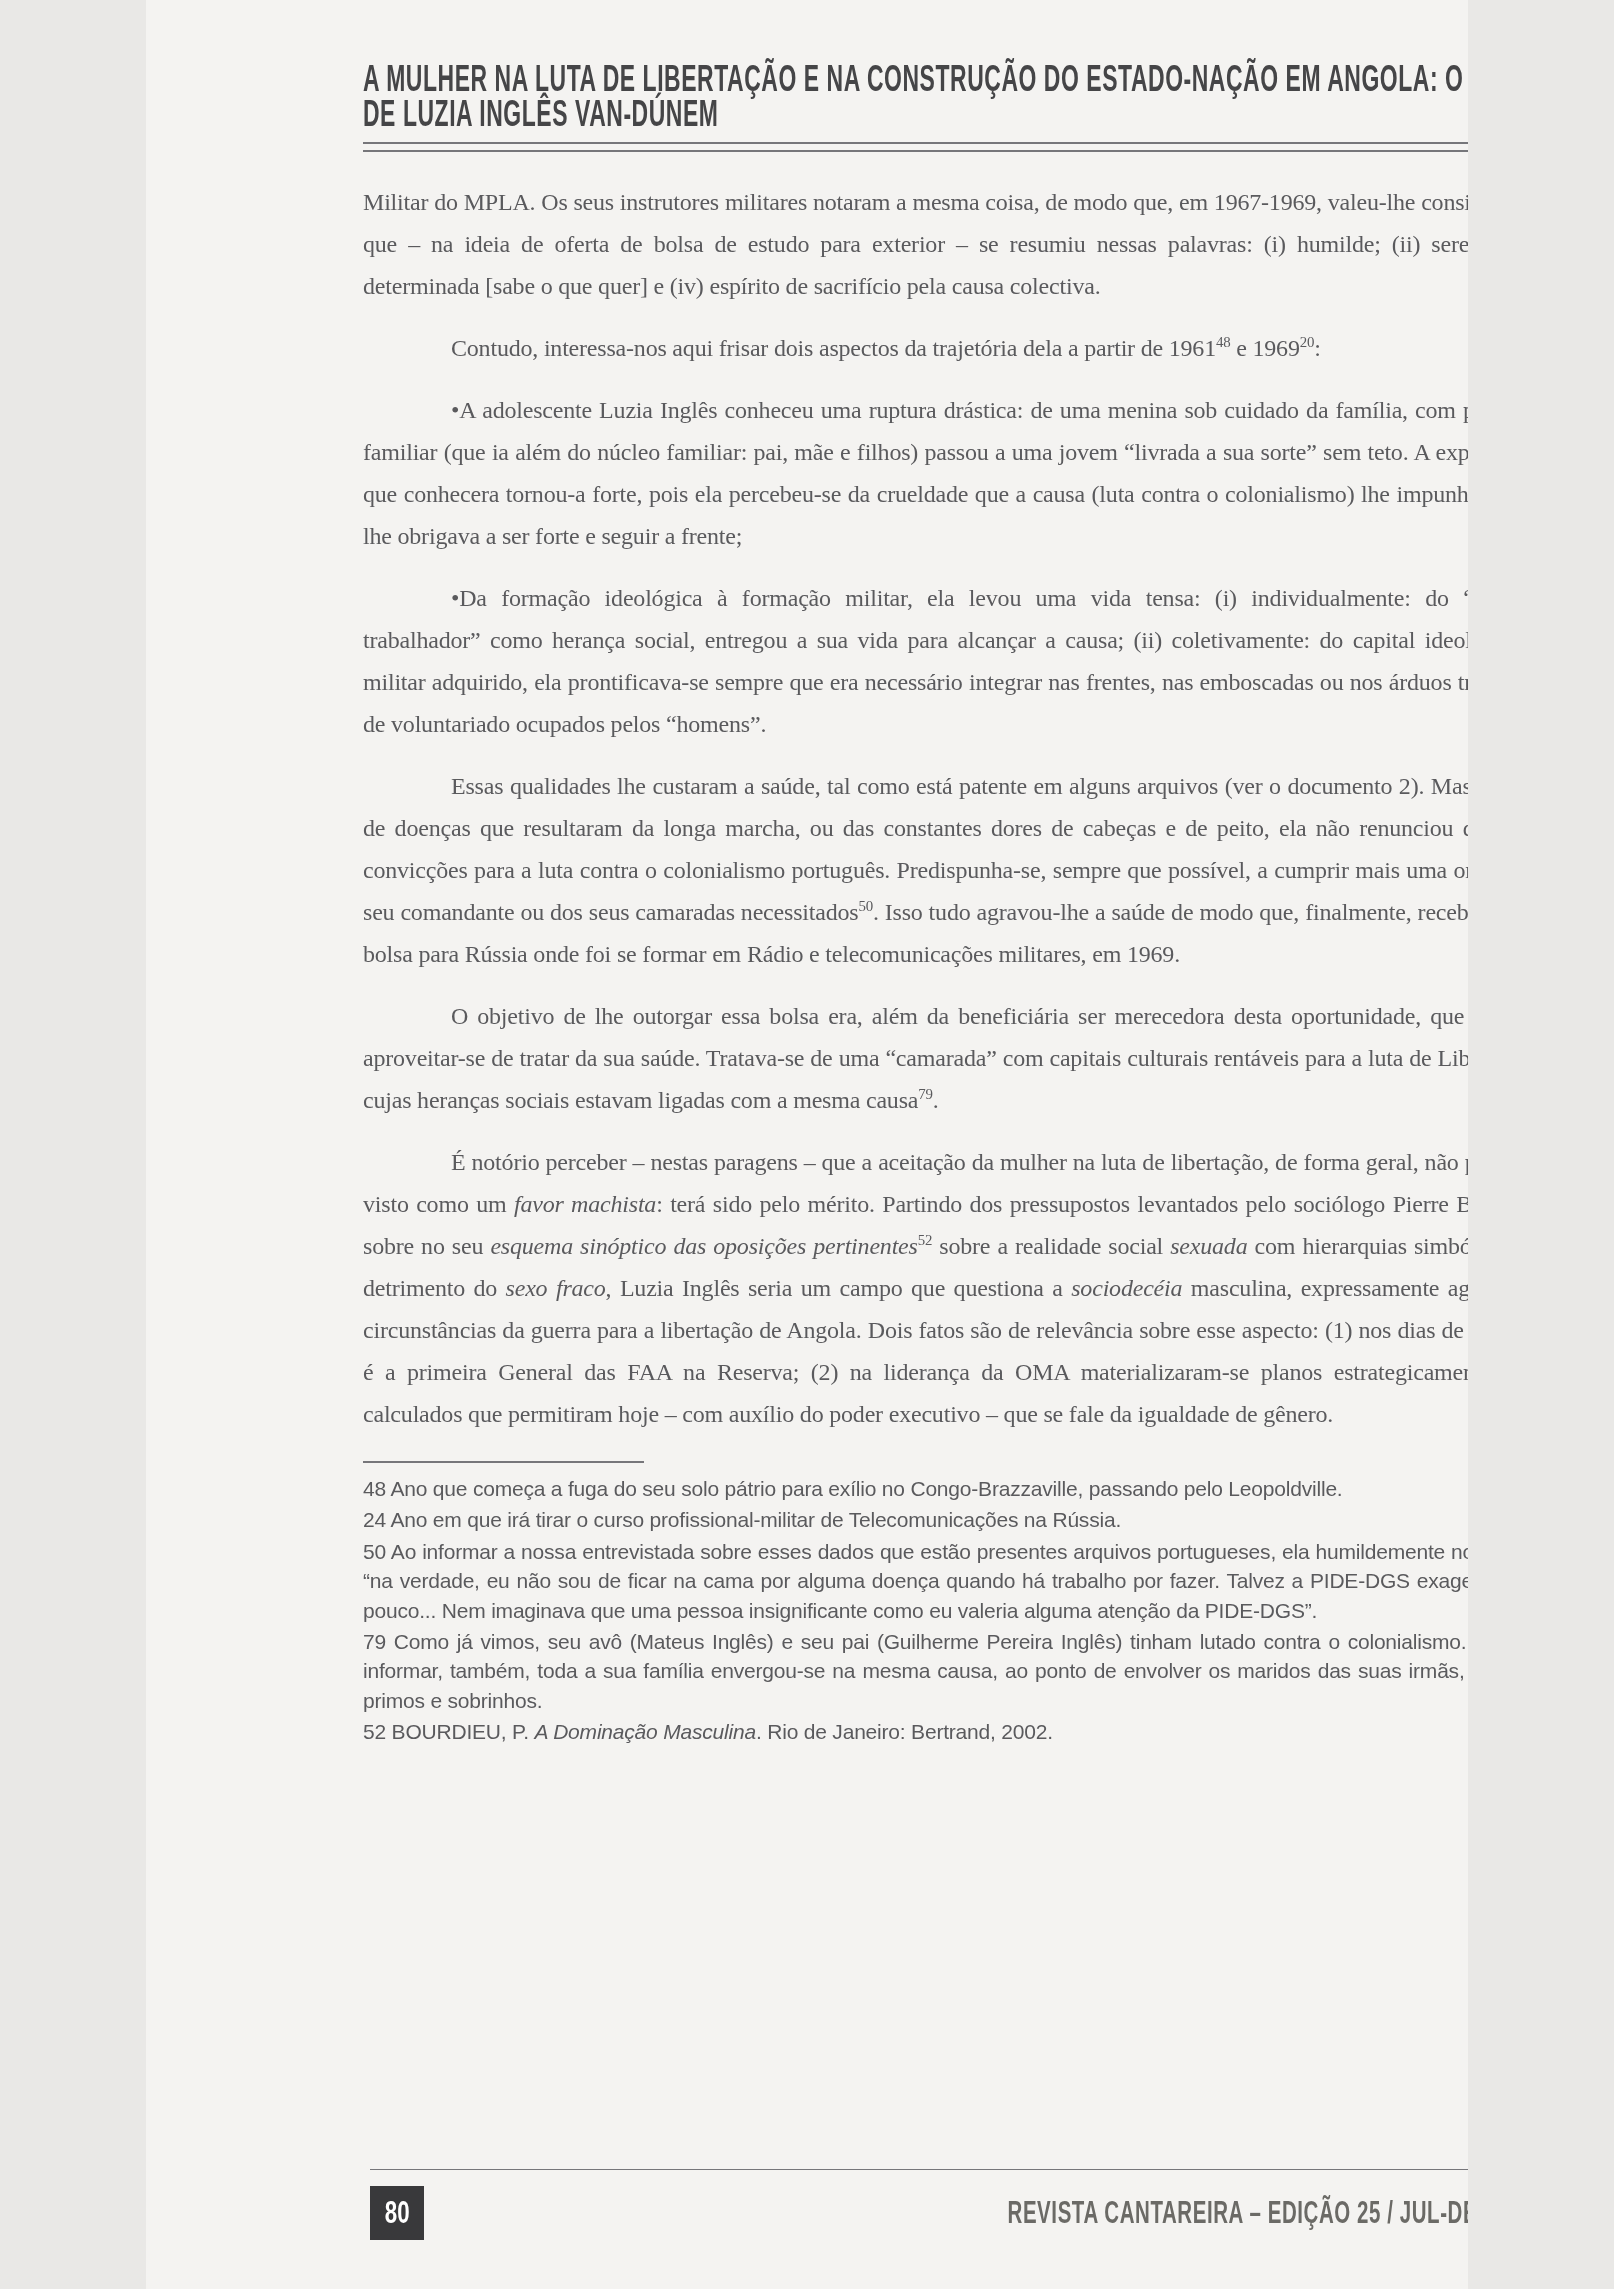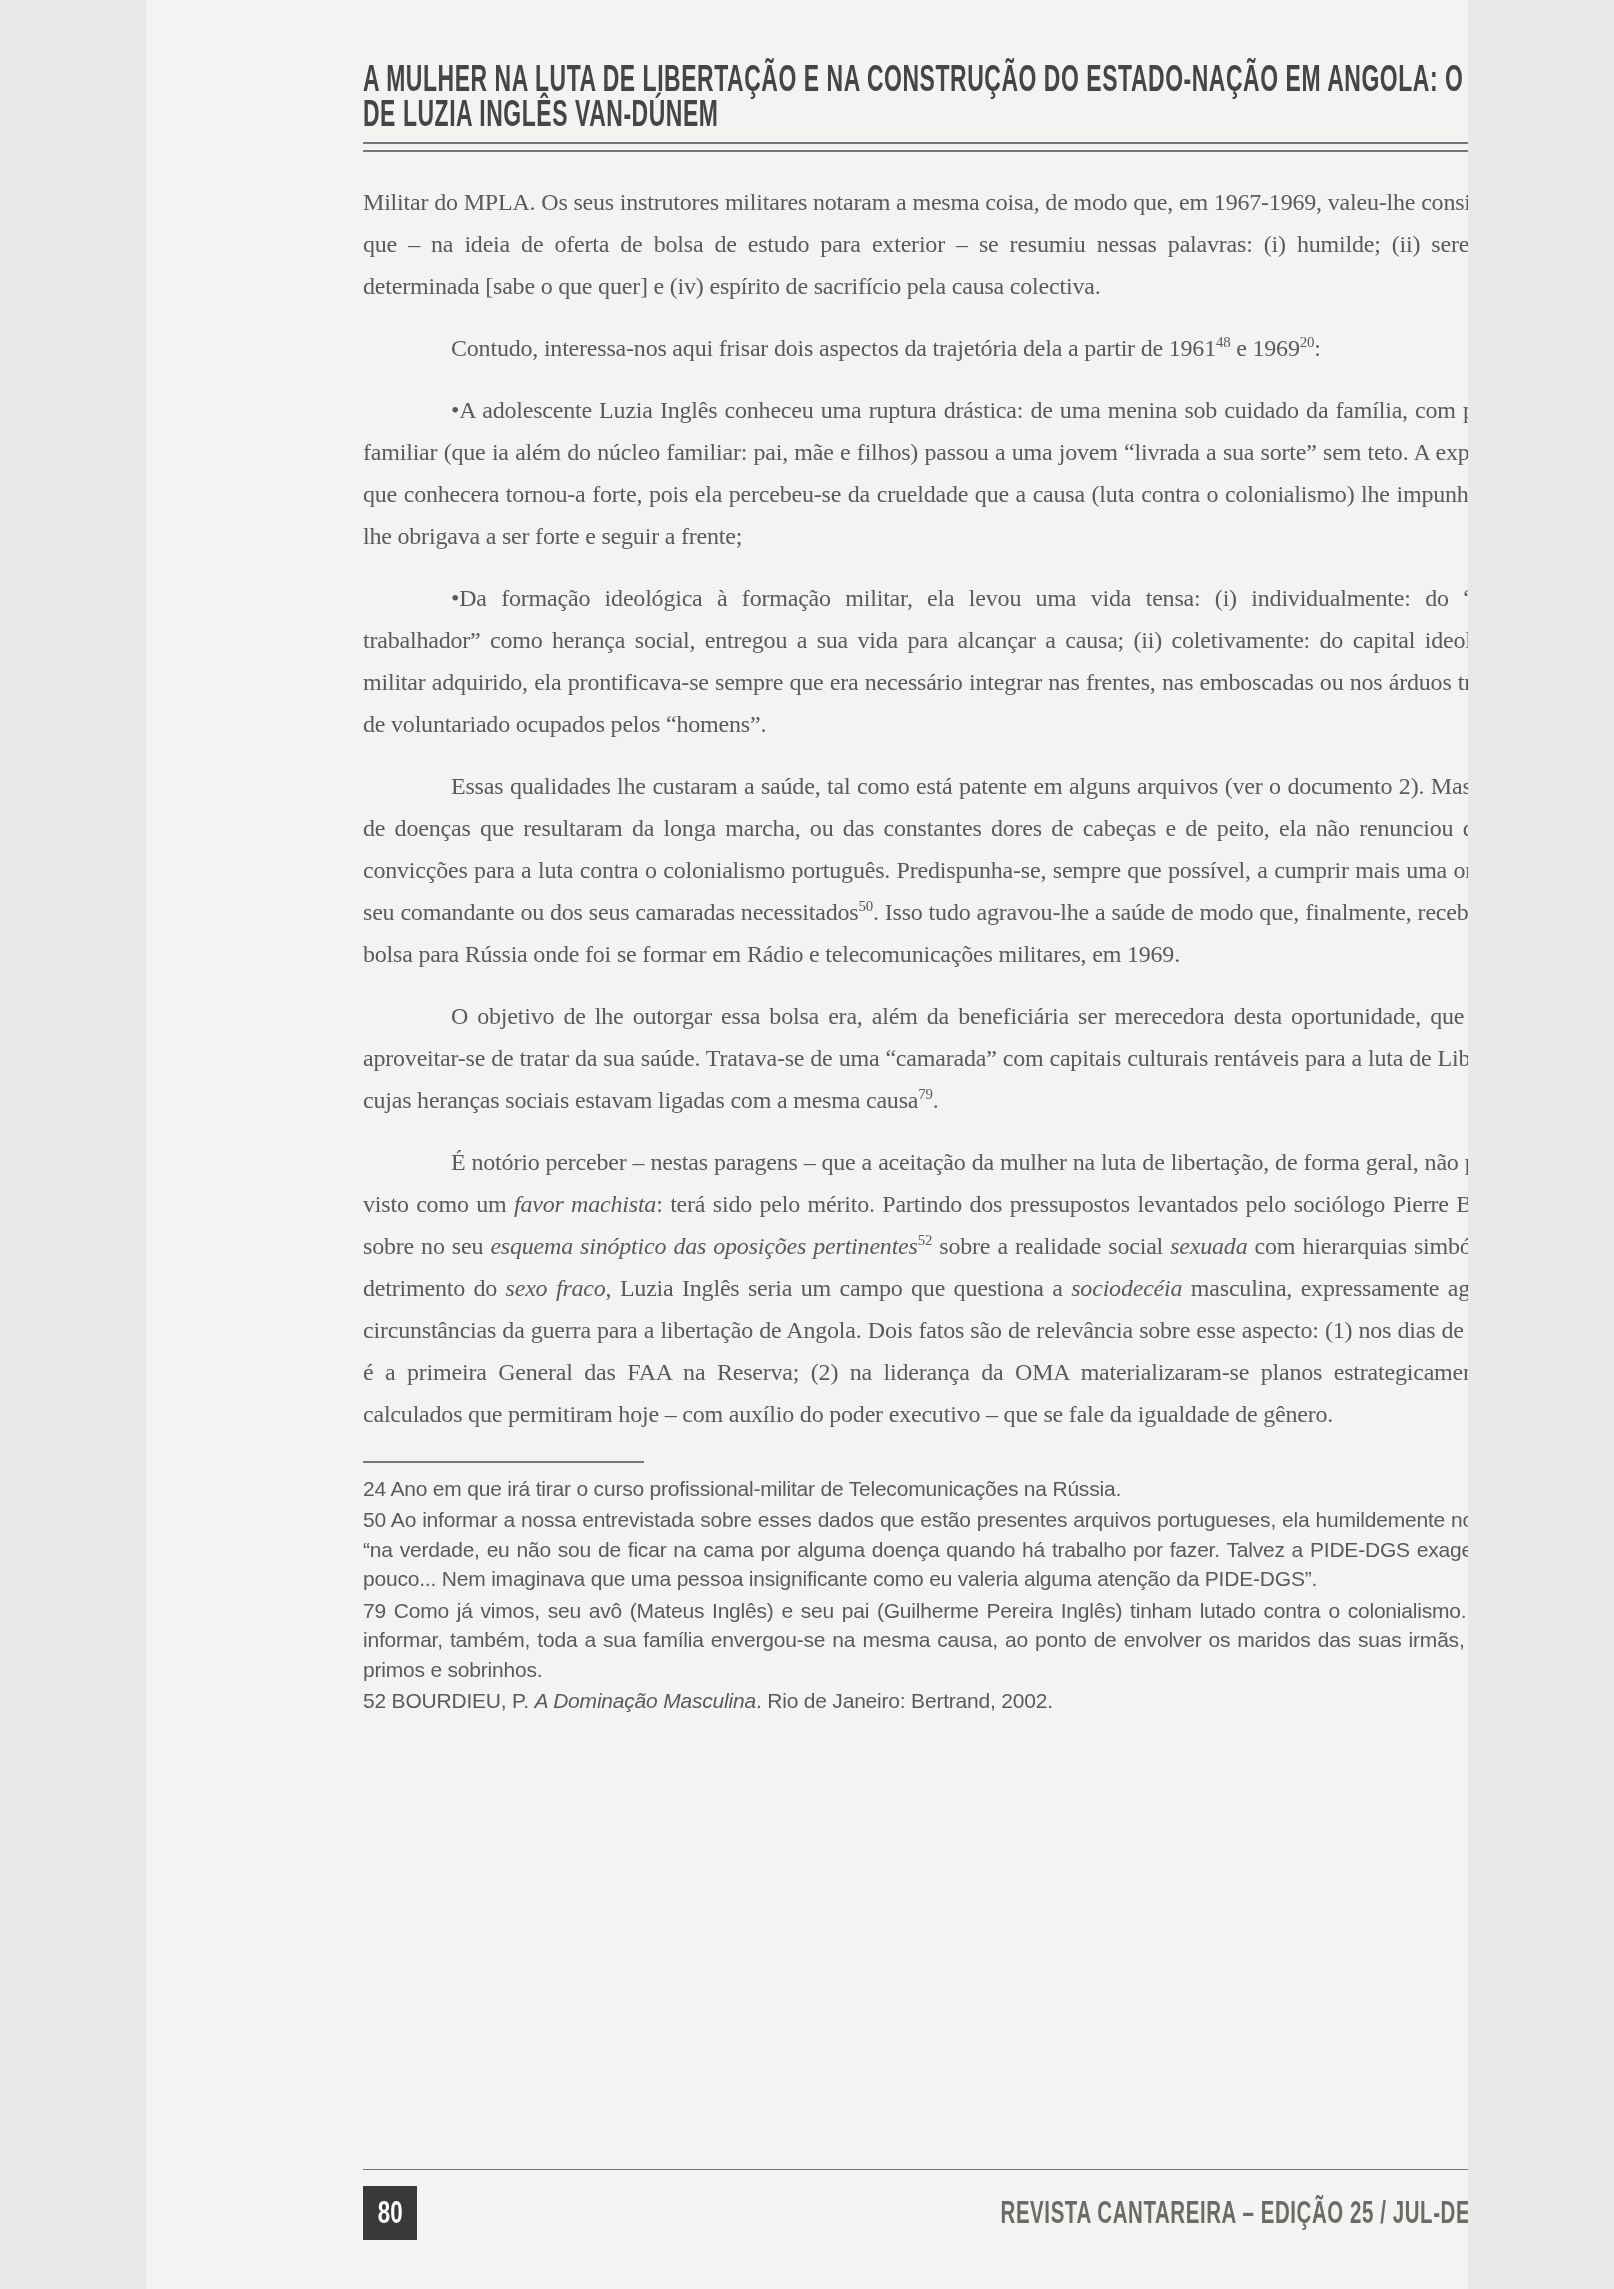--- a/index.html
+++ b/index.html
@@ -71,21 +71,21 @@
     font-size:21px;
     line-height:29.5px;
     letter-spacing:-0.2px;
     text-align:justify;
     color:var(--text);
     margin:0 0 1.8px 0;
   }
   
   .page-footer{
     position:absolute;
-    left:217px;top:2169px;
+    left:224px;top:2169px;
     width:1181px;
   }
   .footer-rule{border-top:1.8px solid var(--rule);}
   .footer-row{
     margin-top:15.7px;
     display:flex;
     align-items:center;
     justify-content:space-between;
   }
   .page-box{
@@ -126,20 +126,21 @@
         <p class="para indent">Contudo, interessa-nos aqui frisar dois aspectos da trajetória dela a partir de 1961<sup>48</sup> e 1969<sup>20</sup>:</p>
         <p class="para indent">•A adolescente Luzia Inglês conheceu uma ruptura drástica: de uma menina sob cuidado da família, com proteção familiar (que ia além do núcleo familiar: pai, mãe e filhos) passou a uma jovem “livrada a sua sorte” sem teto. A experiência que conhecera tornou-a forte, pois ela percebeu-se da crueldade que a causa (luta contra o colonialismo) lhe impunha, o que lhe obrigava a ser forte e seguir a frente;</p>
         <p class="para indent">•Da formação ideológica à formação militar, ela levou uma vida tensa: (i) individualmente: do “espírito trabalhador” como herança social, entregou a sua vida para alcançar a causa; (ii) coletivamente: do capital ideológico e militar adquirido, ela prontificava-se sempre que era necessário integrar nas frentes, nas emboscadas ou nos árduos trabalhos de voluntariado ocupados pelos “homens”.</p>
         <p class="para indent">Essas qualidades lhe custaram a saúde, tal como está patente em alguns arquivos (ver o documento 2). Mas, apesar de doenças que resultaram da longa marcha, ou das constantes dores de cabeças e de peito, ela não renunciou das suas convicções para a luta contra o colonialismo português. Predispunha-se, sempre que possível, a cumprir mais uma ordem do seu comandante ou dos seus camaradas necessitados<sup>50</sup>. Isso tudo agravou-lhe a saúde de modo que, finalmente, recebera uma bolsa para Rússia onde foi se formar em Rádio e telecomunicações militares, em 1969.</p>
         <p class="para indent">O objetivo de lhe outorgar essa bolsa era, além da beneficiária ser merecedora desta oportunidade, que poderia aproveitar-se de tratar da sua saúde. Tratava-se de uma “camarada” com capitais culturais rentáveis para a luta de Libertação, cujas heranças sociais estavam ligadas com a mesma causa<sup>79</sup>.</p>
         <p class="para indent">É notório perceber – nestas paragens – que a aceitação da mulher na luta de libertação, de forma geral, não pode ser visto como um <em>favor machista</em>: terá sido pelo mérito. Partindo dos pressupostos levantados pelo sociólogo Pierre Bourdieu sobre no seu <em>esquema sinóptico das oposições pertinentes</em><sup>52</sup> sobre a realidade social <em>sexuada</em> com hierarquias simbólicas ao detrimento do <em>sexo fraco</em>, Luzia Inglês seria um campo que questiona a <em>sociodecéia</em> masculina, expressamente aguda nas circunstâncias da guerra para a libertação de Angola. Dois fatos são de relevância sobre esse aspecto: (1) nos dias de hoje ela é a primeira General das FAA na Reserva; (2) na liderança da OMA materializaram-se planos estrategicamente bem calculados que permitiram hoje – com auxílio do poder executivo – que se fale da igualdade de gênero.</p>
       </div>
 
     <div class="fn-rule"></div>
     <div>
+        <p class="footnote">48 Ano que começa a fuga do seu solo pátrio para exílio no Congo-Brazzaville, passando pelo Leopoldville.</p>
         <p class="footnote">24 Ano em que irá tirar o curso profissional-militar de Telecomunicações na Rússia.</p>
         <p class="footnote">50 Ao informar a nossa entrevistada sobre esses dados que estão presentes arquivos portugueses, ela humildemente nos disse: “na verdade, eu não sou de ficar na cama por alguma doença quando há trabalho por fazer. Talvez a PIDE-DGS exagerou, um pouco... Nem imaginava que uma pessoa insignificante como eu valeria alguma atenção da PIDE-DGS”.</p>
         <p class="footnote">79 Como já vimos, seu avô (Mateus Inglês) e seu pai (Guilherme Pereira Inglês) tinham lutado contra o colonialismo. Importa informar, também, toda a sua família envergou-se na mesma causa, ao ponto de envolver os maridos das suas irmãs, os seus primos e sobrinhos.</p>
         <p class="footnote">52 BOURDIEU, P. <em>A Dominação Masculina</em>. Rio de Janeiro: Bertrand, 2002.</p>
       </div>
 
   </div>
 
   <div class="page-footer">
     <div class="footer-rule"></div>

